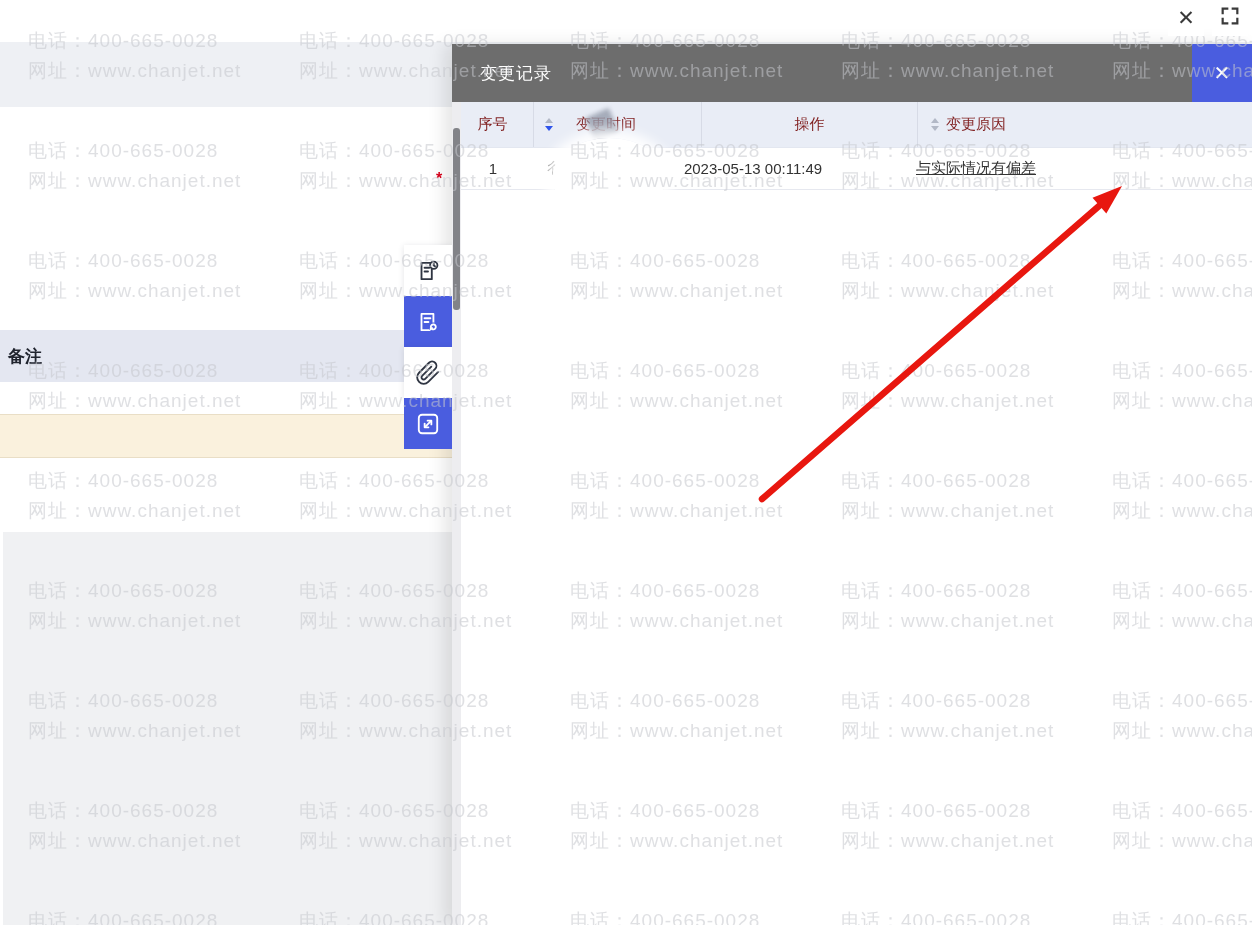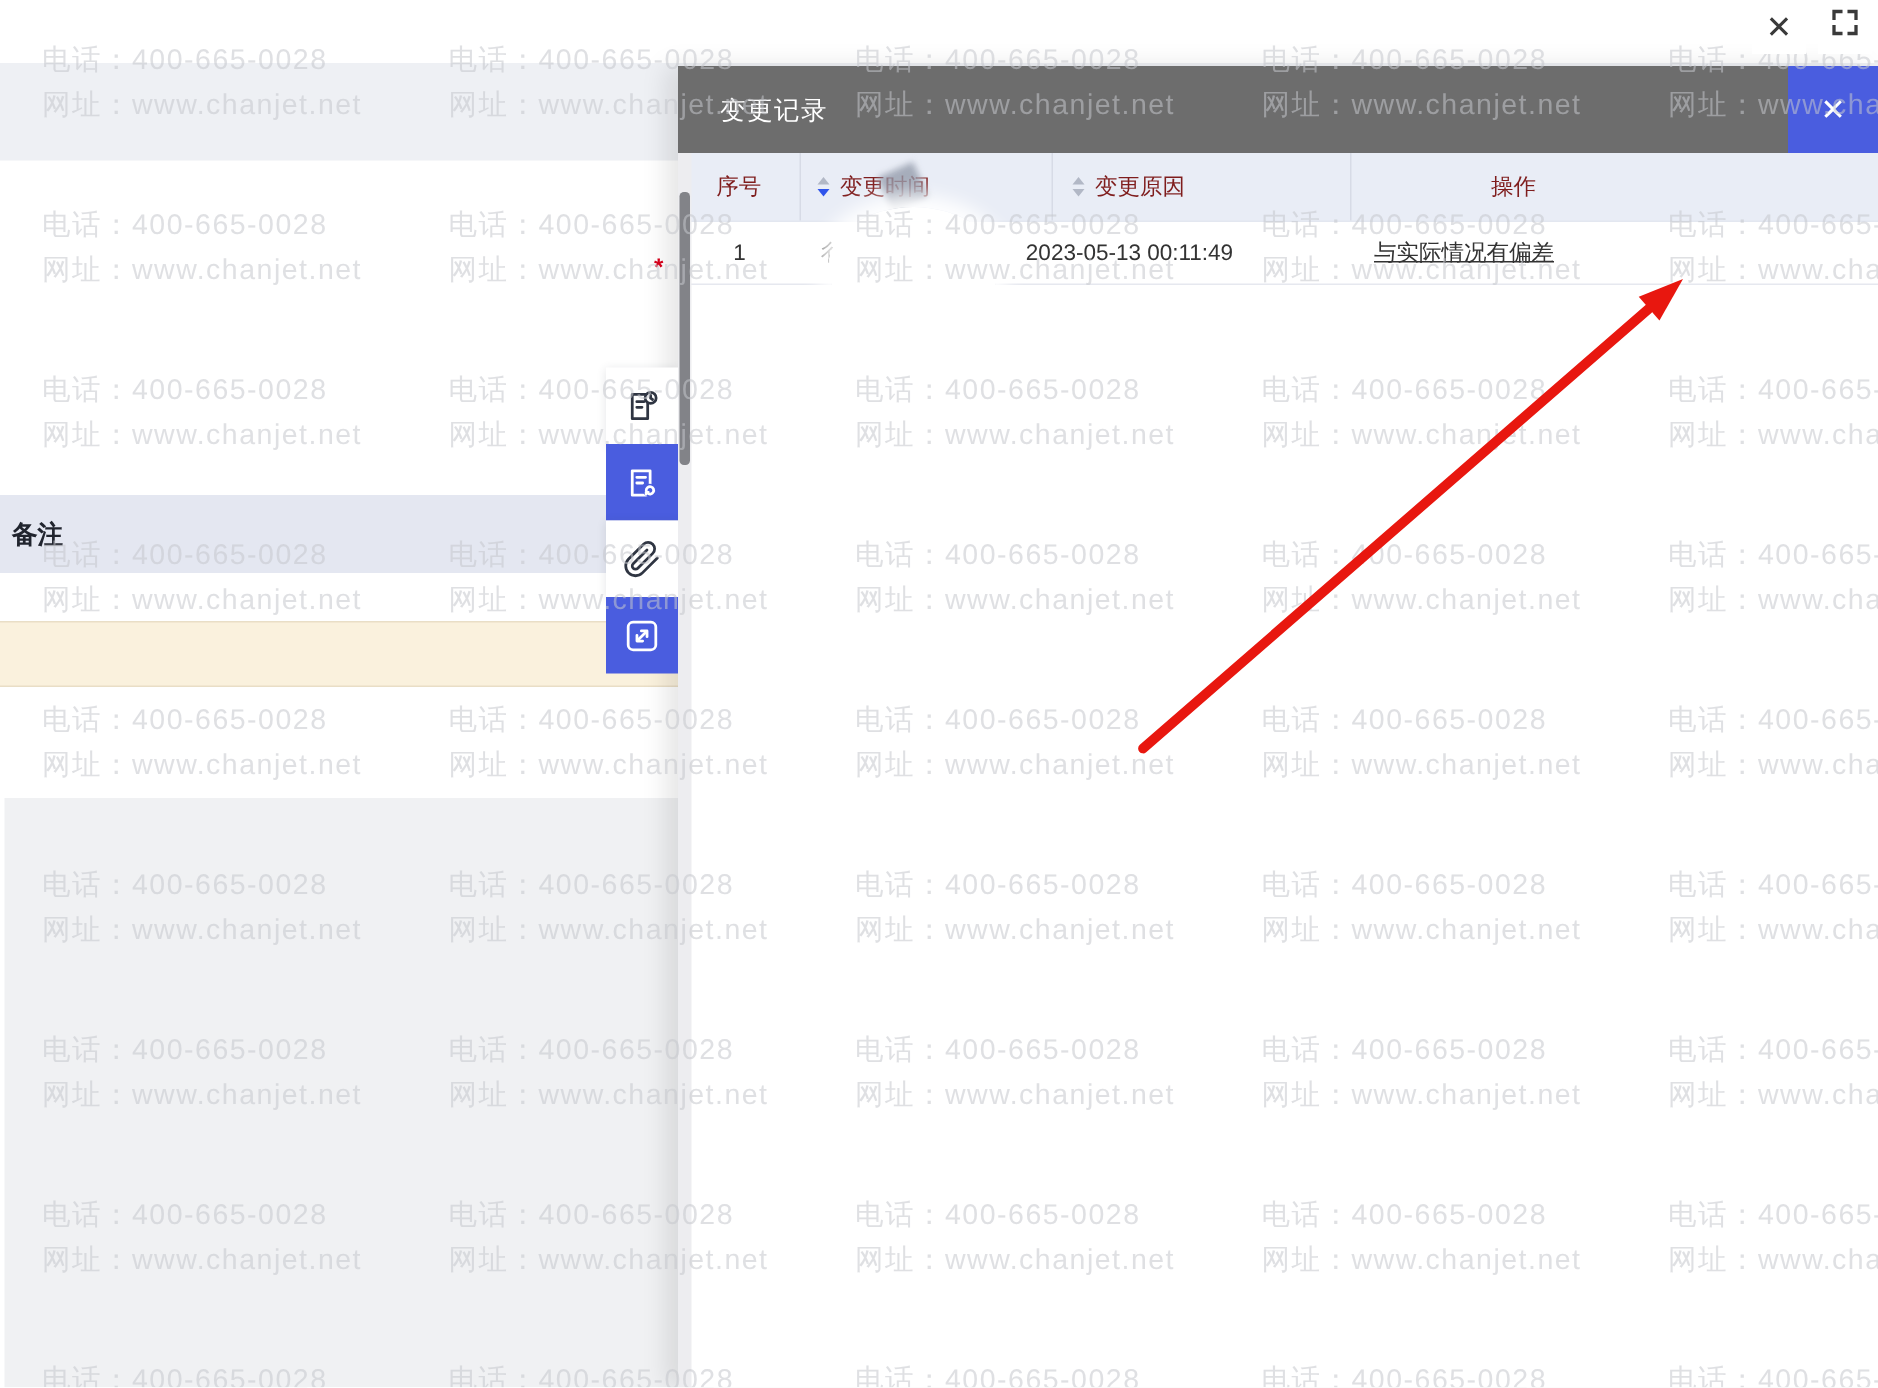--- a/index.html
+++ b/index.html
@@ -38,21 +38,21 @@
                font-size:20px;display:flex;align-items:center;justify-content:center;cursor:pointer;}
 
   
   .thead{position:absolute;left:0;top:58px;width:100%;height:46px;background:#e9edf6;
          display:flex;border-bottom:1px solid #e3e7f0;box-sizing:border-box;}
   .th{display:flex;align-items:center;font-size:15px;color:#7f1d1d;box-sizing:border-box;
       border-right:1px solid #d7dbe6;}
   .th:last-child{border-right:none;}
   .th.c1{width:82px;justify-content:center;}
   .th.c2{width:135px;padding-left:13px;}
-  .th.c3{width:168px;padding-left:11px;}
+  .th.c3{width:168px;padding-left:11px;gap:16px;}
   .th.c4{width:199px;padding-left:13px;}
   .th.c5{width:216px;justify-content:center;}
   .sort{display:inline-flex;flex-direction:column;gap:3px;margin-right:7px;}
   .sort i{width:0;height:0;border-left:4px solid transparent;border-right:4px solid transparent;}
   .sort .up{border-bottom:5px solid #b2b8c6;}
   .sort .dn{border-top:5px solid #b2b8c6;}
   .sort .dn.active{border-top-color:#2f54eb;}
 
   .trow{position:absolute;left:0;top:104px;width:100%;height:42px;display:flex;
         border-bottom:1px solid #e6e8ef;box-sizing:border-box;font-size:15px;color:#333;}
@@ -155,29 +155,29 @@
       <div class="th c1">
         <span>序号</span>
       </div>
       <div class="th c3">
         <span class="sort">
             <i class="up"></i>
             <i class="dn active"></i>
           </span>
         <span>变更时间</span>
       </div>
+      <div class="th c5">
+        <span>操作</span>
+      </div>
       <div class="th c4">
         <span class="sort">
             <i class="up"></i>
             <i class="dn"></i>
           </span>
         <span>变更原因</span>
-      </div>
-      <div class="th c5">
-        <span>操作</span>
       </div>
     </div>
 
     <div class="trow">
       <div class="td c1">
         <span>1</span>
       </div>
       <div class="td c2">
         <span>彳</span>
       </div>

